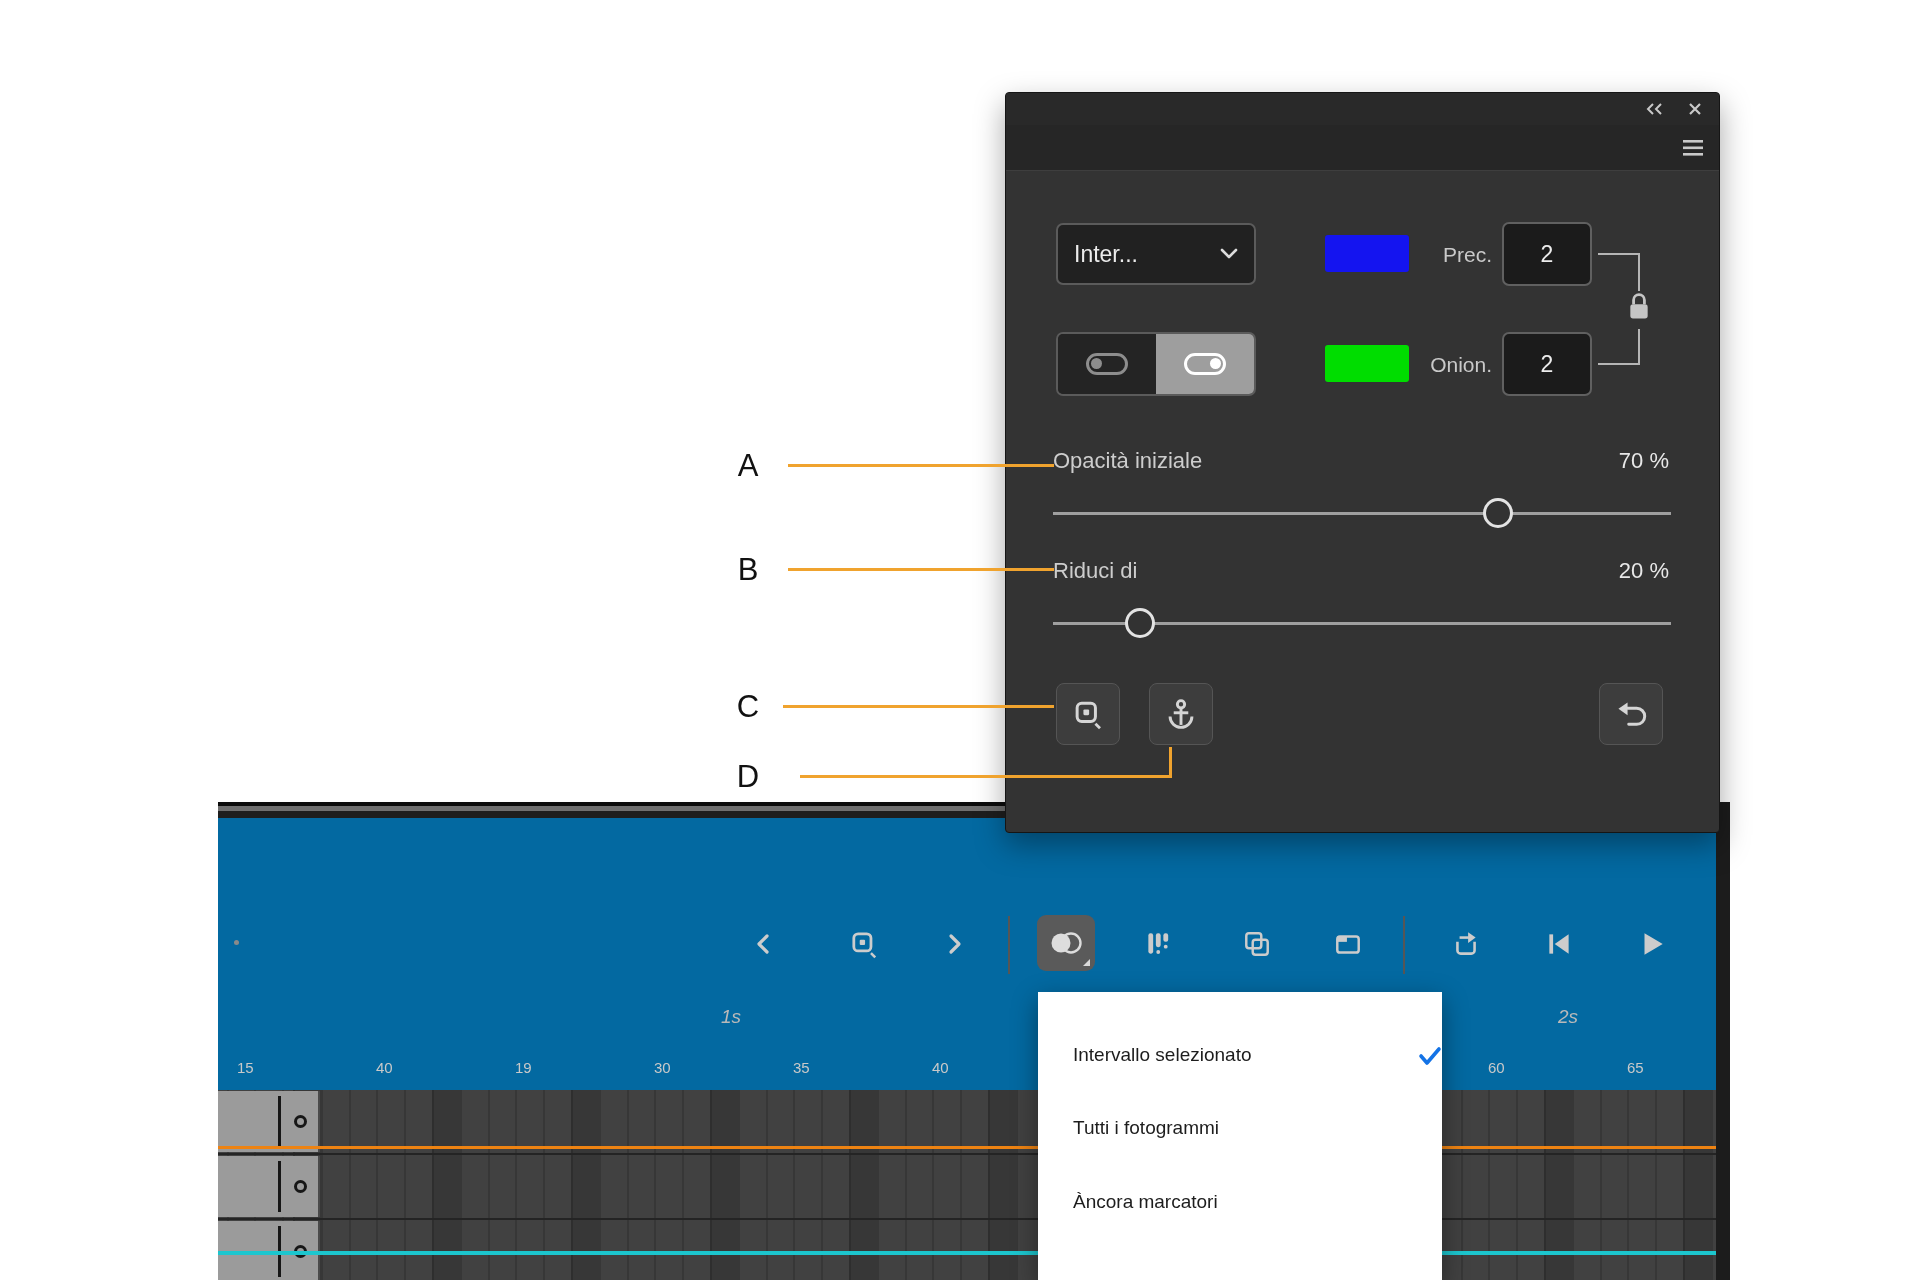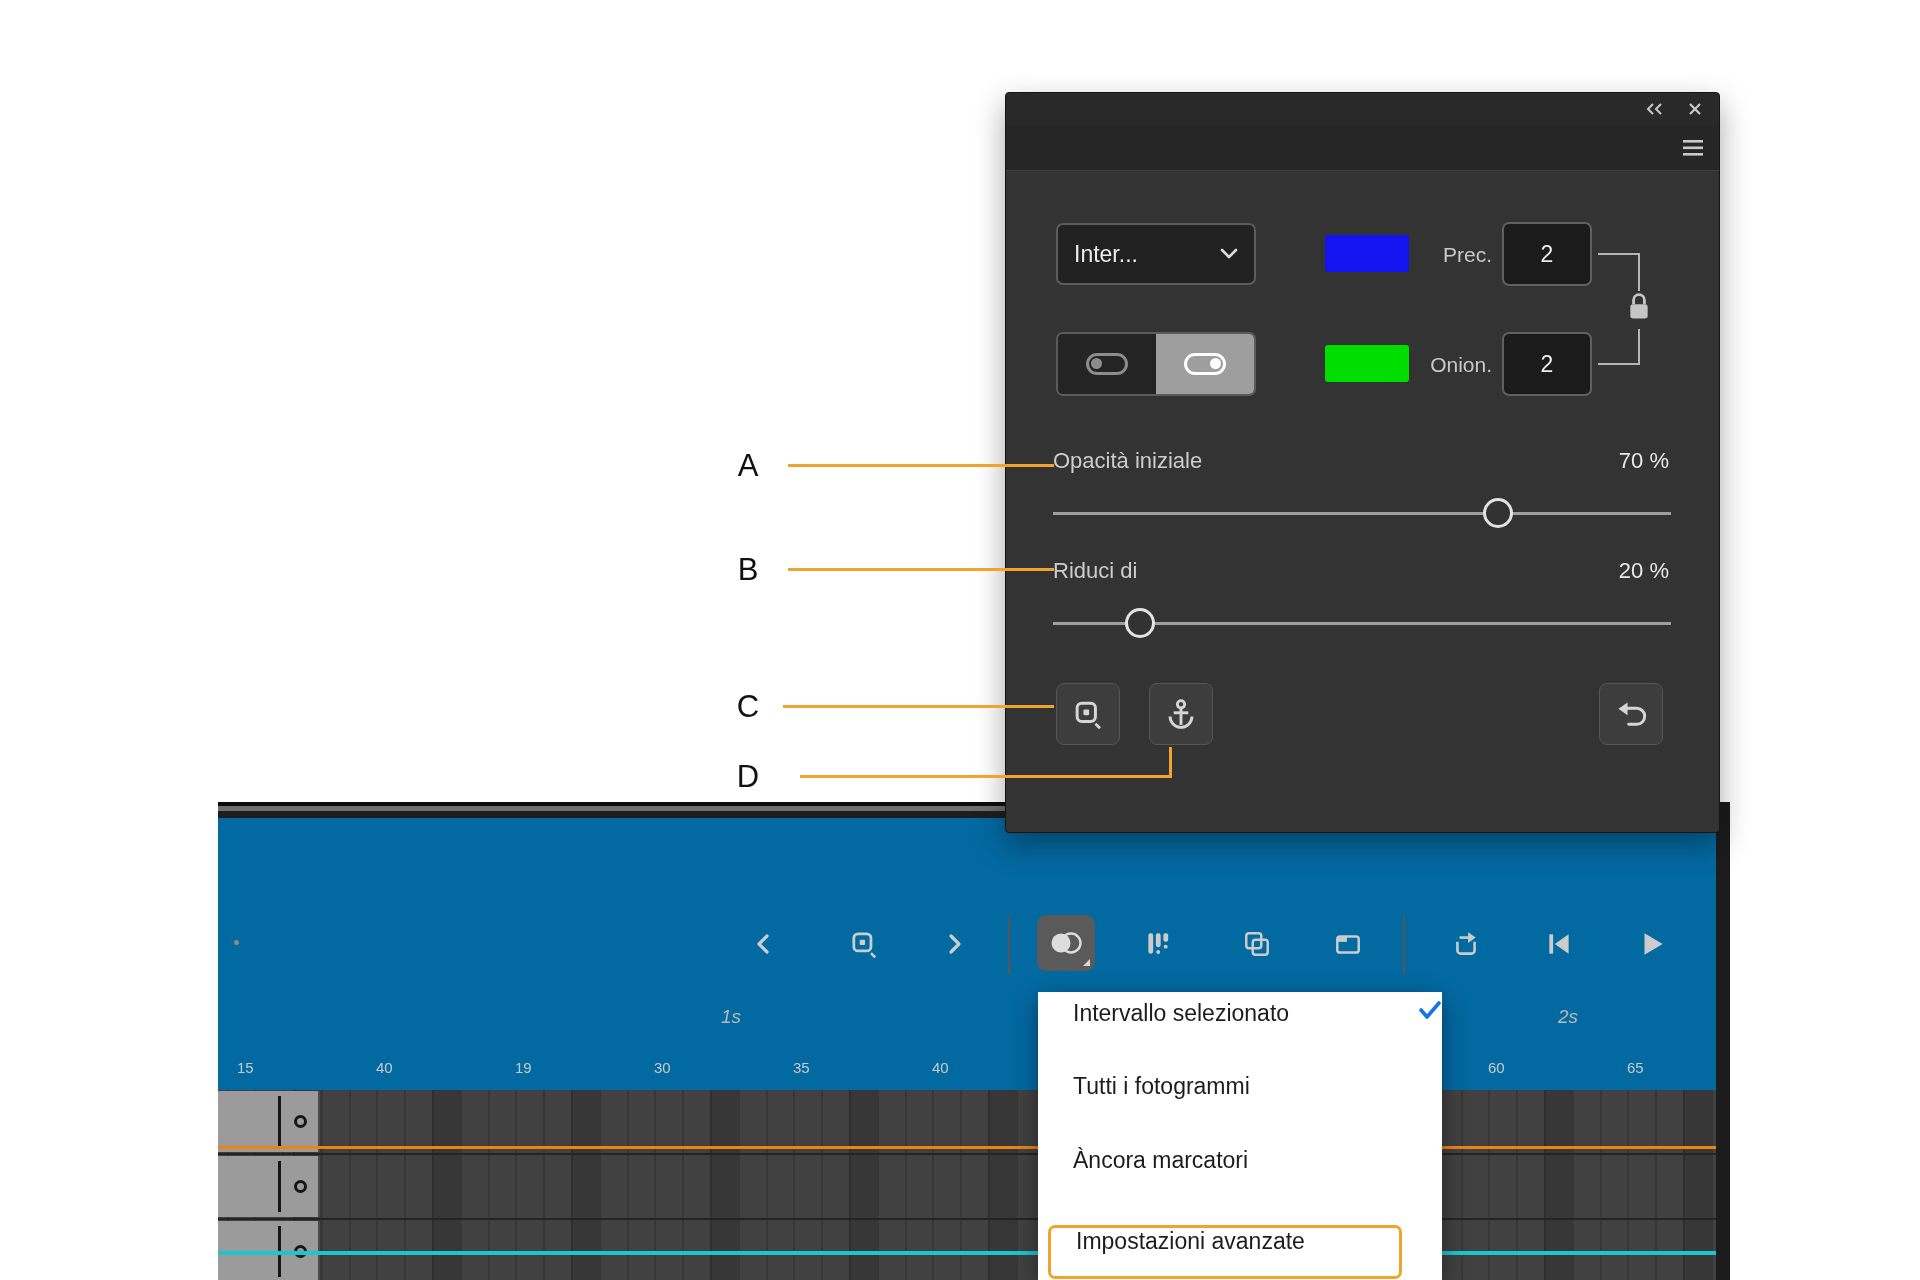--- a/index.html
+++ b/index.html
@@ -106,22 +106,22 @@
 
   .pbtn{position:absolute;top:590px;width:64px;height:62px;background:#3d3d3d;border:1.5px solid #555;border-radius:8px;
     display:flex;align-items:center;justify-content:center;cursor:pointer}
   #btnMarker{left:50px}
   #btnAnchor{left:143px}
   #btnReset{left:593px}
 
   
   .ctx-menu{position:absolute;left:1038px;top:992px;width:404px;height:288px;background:#fff;z-index:30;
     box-shadow:0 8px 24px rgba(0,0,0,.4)}
-  .ctx-item{position:absolute;left:0;width:100%;height:66px;display:flex;align-items:flex-start;
-    padding-left:35px;font-size:23px;color:#1d1d1d;cursor:pointer}
+  .ctx-item{position:absolute;left:0;width:100%;height:66px;display:flex;align-items:flex-end;
+    padding-left:35px;font-size:19px;color:#1d1d1d;cursor:pointer}
   #mi0{top:8px}
   #mi1{top:81px}
   #mi2{top:155px}
   #mi3{top:233px;left:10px;width:354px;height:54px;border:3px solid #F0A32E;border-radius:7px;padding-left:25px}
   .mi-check{margin-left:auto}
 </style>
 </head>
 <body>
 
 <div class="stage">
@@ -346,18 +346,15 @@
       <svg class="mi-check" width="24" height="20" viewBox="0 0 24 20">
         <path d="M3 10 L9 17 L21 3" fill="none" stroke="#1473E6" stroke-width="3.6" stroke-linecap="round" stroke-linejoin="round"></path>
       </svg>
     </div>
     <div class="ctx-item" id="mi1">
       <span>Tutti i fotogrammi</span>
     </div>
     <div class="ctx-item" id="mi2">
       <span>Àncora marcatori</span>
     </div>
-    <div class="ctx-item" id="mi3">
-      <span>Impostazioni avanzate</span>
-    </div>
   </div>
 
 </div>
 
 </body></html>

